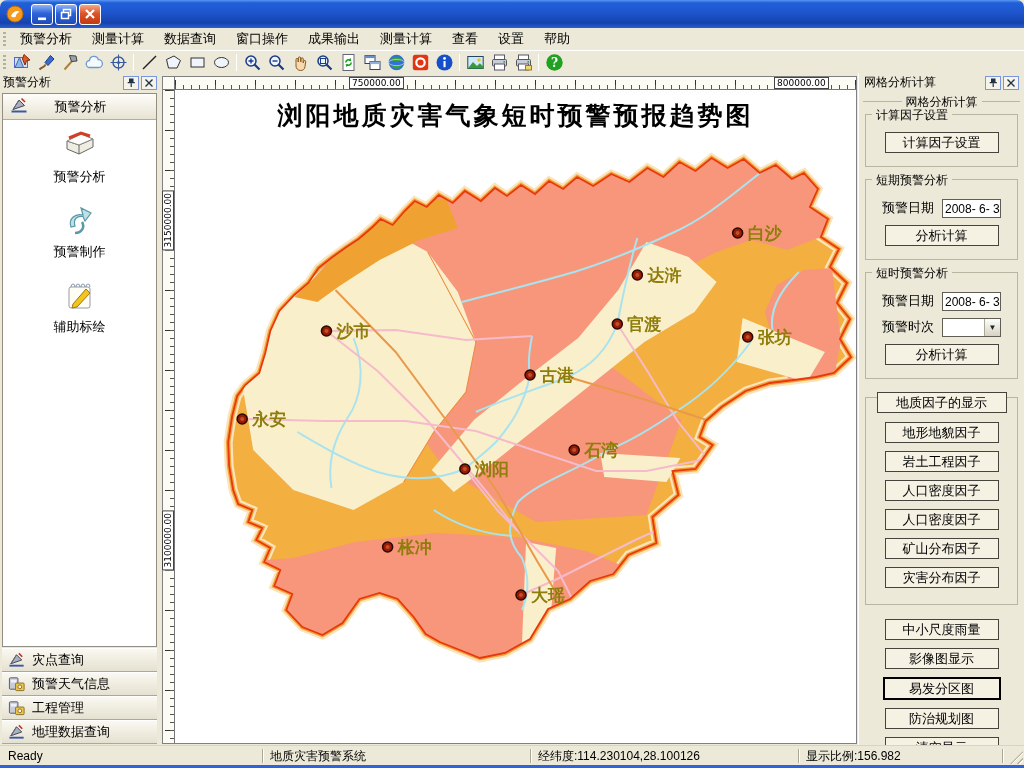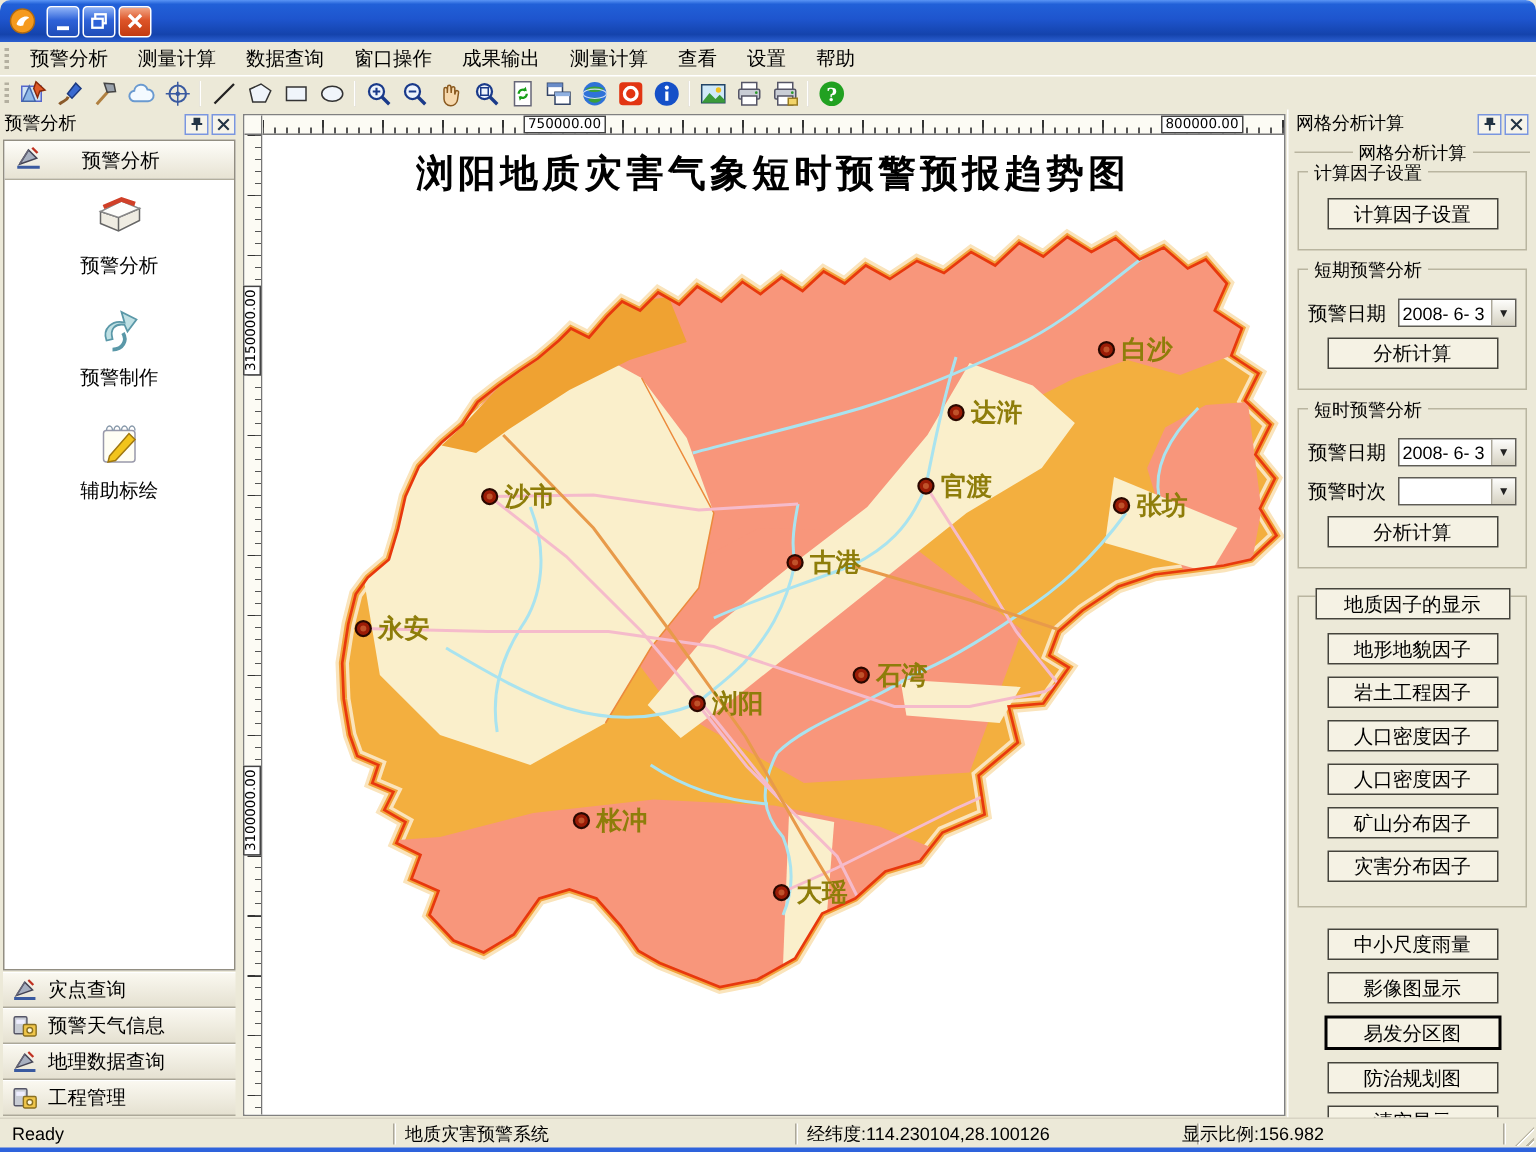--- a/index.html
+++ b/index.html
@@ -61,21 +61,21 @@
 
 
 .rightpanel{position:absolute;top:73px;right:0;width:166px;bottom:23px;background:#ECE9D8;border-left:1px solid #fff;padding:0 2px}
 .rp-outer{position:absolute;top:28px;left:4px;right:4px;bottom:4px;border-top:1px solid #B9B5A0}
 .rp-outer-label{position:absolute;top:-8px;left:50%;transform:translateX(-50%);background:#ECE9D8;padding:0 4px;font-size:12px;white-space:nowrap}
 .gbox{position:relative;border:1px solid #B9B5A0;margin:12px 2px 0 2px;padding:12px 4px 8px 4px}
 .gbox>.glabel{position:absolute;top:-8px;left:6px;background:#ECE9D8;padding:0 4px;font-size:12px;white-space:nowrap}
 .xbtn{display:block;margin:5px auto;background:#F5F2E4;border:1px solid #45443C;font-size:13px;height:21px;line-height:18px;
  text-align:center;font-family:inherit;color:#000;width:114px;padding:0}
 .xbtn.embig{border:2px solid #000;height:23px;line-height:18px;width:118px}
-.combo-row{display:flex;align-items:center;margin:7px 2px}
+.combo-row{display:flex;margin:7px 12px}
 .combo-label{font-size:13px;width:60px;white-space:nowrap}
 .combo{flex:1;height:19px;border:1px solid #5f5d55;background:#fff;display:flex;overflow:hidden}
 .combo-val{flex:1;font-size:12px;padding:2px 2px;white-space:nowrap}
 .combo-btn{width:16px;background:linear-gradient(180deg,#FDFDFB,#D6D2C2);border-left:1px solid #ACA899;display:flex;align-items:center;justify-content:center;font-size:8px;color:#222}
 .geo-head{position:relative;margin:18px 2px 0 2px;border:1px solid #B9B5A0;padding:16px 4px 8px 4px}
 .geo-head-btn{position:absolute;top:-11px;left:50%;transform:translateX(-50%);width:130px}
 .rp-bottomstack{margin-top:14px;padding-bottom:8px;border-bottom:1px solid #B9B5A0}
 
 
 .statusbar{position:absolute;left:0;right:0;bottom:3px;height:20px;background:#ECE9D8;border-top:1px solid #D8D4C4;font-size:12px}
@@ -349,35 +349,35 @@
           <span class="icon"><svg width="18" height="18" viewBox="0 0 19 19">
               <rect x="1.5" y="3" width="9" height="12" rx="1" fill="#C8CCD4" stroke="#556"></rect>
               <rect x="3" y="5" width="6" height="3" fill="#EEF"></rect>
               <rect x="8" y="8.5" width="9" height="8" rx="1" fill="#F0C64A" stroke="#8A7020"></rect>
               <circle cx="12.5" cy="12.5" r="2" fill="#FFF8E0" stroke="#8A7020"></circle>
             </svg></span>
           <span class="label">预警天气信息</span>
         </div>
         <div class="lp-bar">
           <span class="icon"><svg width="18" height="18" viewBox="0 0 19 19">
+              <rect x="1.5" y="3" width="9" height="12" rx="1" fill="#C8CCD4" stroke="#556"></rect>
+              <rect x="3" y="5" width="6" height="3" fill="#EEF"></rect>
+              <rect x="8" y="8.5" width="9" height="8" rx="1" fill="#F0C64A" stroke="#8A7020"></rect>
+              <circle cx="12.5" cy="12.5" r="2" fill="#FFF8E0" stroke="#8A7020"></circle>
+            </svg></span>
+          <span class="label">工程管理</span>
+        </div>
+        <div class="lp-bar">
+          <span class="icon"><svg width="18" height="18" viewBox="0 0 19 19">
               <path d="M3,13.5 L14.5,9.5 9,4 Z" fill="#A8B0C0" stroke="#445"></path>
               <path d="M1.5,15.5 H16.5" stroke="#3A5AA0" stroke-width="2"></path>
               <path d="M11.5,2.5 L15,6" stroke="#C03020" stroke-width="1.6"></path>
               <path d="M3,13.5 L9,4" stroke="#667"></path>
             </svg></span>
           <span class="label">地理数据查询</span>
-        </div>
-        <div class="lp-bar">
-          <span class="icon"><svg width="18" height="18" viewBox="0 0 19 19">
-              <rect x="1.5" y="3" width="9" height="12" rx="1" fill="#C8CCD4" stroke="#556"></rect>
-              <rect x="3" y="5" width="6" height="3" fill="#EEF"></rect>
-              <rect x="8" y="8.5" width="9" height="8" rx="1" fill="#F0C64A" stroke="#8A7020"></rect>
-              <circle cx="12.5" cy="12.5" r="2" fill="#FFF8E0" stroke="#8A7020"></circle>
-            </svg></span>
-          <span class="label">工程管理</span>
         </div>
       </div>
   </div>
 
   <div class="maparea">
     <div class="map-frame">
       <div class="ruler-corner"></div>
       <div class="hruler" id="hruler">
           <div class="hlabel" style="left: 174px; text-align: right;">750000.00</div>
           <div class="hlabel" style="left: 599px;">800000.00</div>
@@ -573,18 +573,18 @@
     </div>
   </div>
 
   <div class="statusbar">
     <div class="sb-cell" style="left:2px;width:258px">Ready</div>
     <div class="sb-sep" style="left:262px"></div>
     <div class="sb-cell" style="left:264px;width:264px">地质灾害预警系统</div>
     <div class="sb-sep" style="left:530px"></div>
     <div class="sb-cell" style="left:532px;width:264px">经纬度:114.230104,28.100126</div>
     <div class="sb-sep" style="left:798px"></div>
-    <div class="sb-cell" style="left:782px;width:200px">显示比例:156.982</div>
+    <div class="sb-cell" style="left:800px;width:200px">显示比例:156.982</div>
     <div class="sb-sep" style="left:1002px"></div>
     <div class="sb-grip"></div>
   </div>
   <div class="bottomedge"></div>
 </div>
 
 </body></html>

